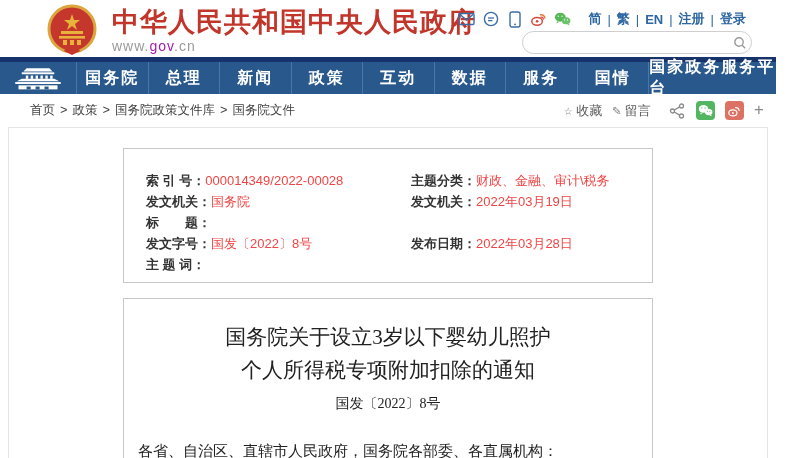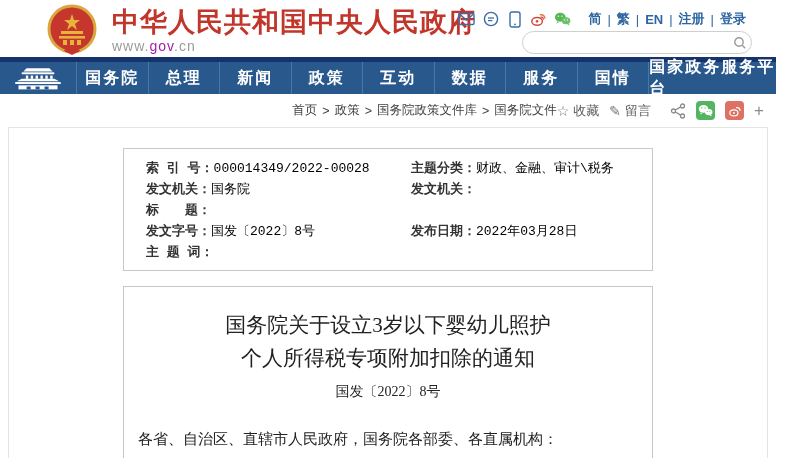--- a/index.html
+++ b/index.html
@@ -28,43 +28,43 @@
   .search-btn { width:22px; height:100%; display:flex; align-items:center; justify-content:center; cursor:pointer; }
 
   
   .nav { height:37px; background:#28588C; border-top:5px solid #17336B; display:flex; align-items:stretch; }
   .nav-cell { display:flex; align-items:center; justify-content:center; color:#fff;
     font-size:16px; font-weight:bold; flex:1 1 0; cursor:pointer; border-left:1px solid #4678A8; letter-spacing:2px; }
   .nav-cell:first-child { border-left:none; flex:0 0 76px; }
   .nav-cell:last-child { flex:1.8 1 0; }
 
   
-  .crumb-row { height:33px; display:flex; align-items:center; justify-content:flex-end; padding:0 12px 0 30px; }
+  .crumb-row { height:33px; display:flex; align-items:center; justify-content:space-between; padding:0 12px 0 30px;font-family:Liberation Mono, monospace; }
   .breadcrumb { font-size:12.5px; color:#3f3f3f; display:flex; align-items:center; gap:5px; }
   .breadcrumb .crumb { cursor:pointer; }
   .breadcrumb .csep { color:#3f3f3f; }
   .page-tools { display:flex; align-items:center; gap:10px; }
   .tool-txt { font-size:13px; color:#5a5a5a; display:flex; align-items:center; gap:4px; cursor:pointer; }
   .tool-txt .glyph { font-size:14px; color:#777; }
   .share-sq { width:19px; height:19px; border-radius:4px; display:flex; align-items:center; justify-content:center; cursor:pointer; }
   .share-sq.wechat { background:#52B560; }
   .share-sq.weibo { background:#DD7163; }
   .plus-glyph { font-size:17px; color:#8a8a8a; cursor:pointer; line-height:1; }
 
   
   .main-box { margin:0 8px; border:1px solid #E4E4E4; background:#fff; height:620px; padding-top:20px; }
 
-  .meta-box { width:530px; margin:0 auto; border:1px solid #C8C8C8; padding:9px 0 7px 0;
-    font-size:13px; color:#333;font-family:Liberation Mono, monospace; }
+  .meta-box { width:530px; margin:0 auto; border:1px solid #C8C8C8; padding:21px 0 7px 0;
+    font-size:13px; color:#333; }
   .meta-row { display:flex; line-height:19px; padding:1px 0 1px 22px; }
   .meta-cell { display:flex; }
   .meta-cell.left { width:265px; flex:0 0 265px; }
   .meta-cell.full { flex:1 1 auto;gap:16px; }
   .meta-label { font-weight:bold; white-space:pre; flex:0 0 auto; }
-  .meta-value { color:#000000; white-space:nowrap; }
+  .meta-value { color:#ef4444; white-space:nowrap; }
 
   .doc-box { width:530px; margin:15px auto 0; border:1px solid #C8C8C8; padding:22px 14px 40px;
     font-family:"Liberation Serif","DejaVu Serif",serif; color:#222; }
   .doc-title { text-align:center; font-size:21px; font-weight:normal; line-height:1.55; }
   .doc-number { text-align:center; font-size:14px; margin-top:9px; }
   .doc-body { margin-top:24px; font-size:15px; line-height:1.93; text-align:justify; }
   .doc-body p.indent { text-indent:2em; }
 
   svg { display:block; }
 </style>
@@ -250,20 +250,21 @@
             <span class="meta-value">财政、金融、审计\税务</span>
           </div>
       </div>
       <div class="meta-row">
         <div class="meta-cell left">
             <span class="meta-label">发文机关：</span>
             <span class="meta-value">国务院</span>
           </div>
         <div class="meta-cell">
             <span class="meta-label">发文机关：</span>
+            <span class="meta-value">2022年03月19日</span>
           </div>
       </div>
       <div class="meta-row">
         <div class="meta-cell full">
             <span class="meta-label">标　　题：</span>
           </div>
       </div>
       <div class="meta-row">
         <div class="meta-cell left">
             <span class="meta-label">发文字号：</span>

